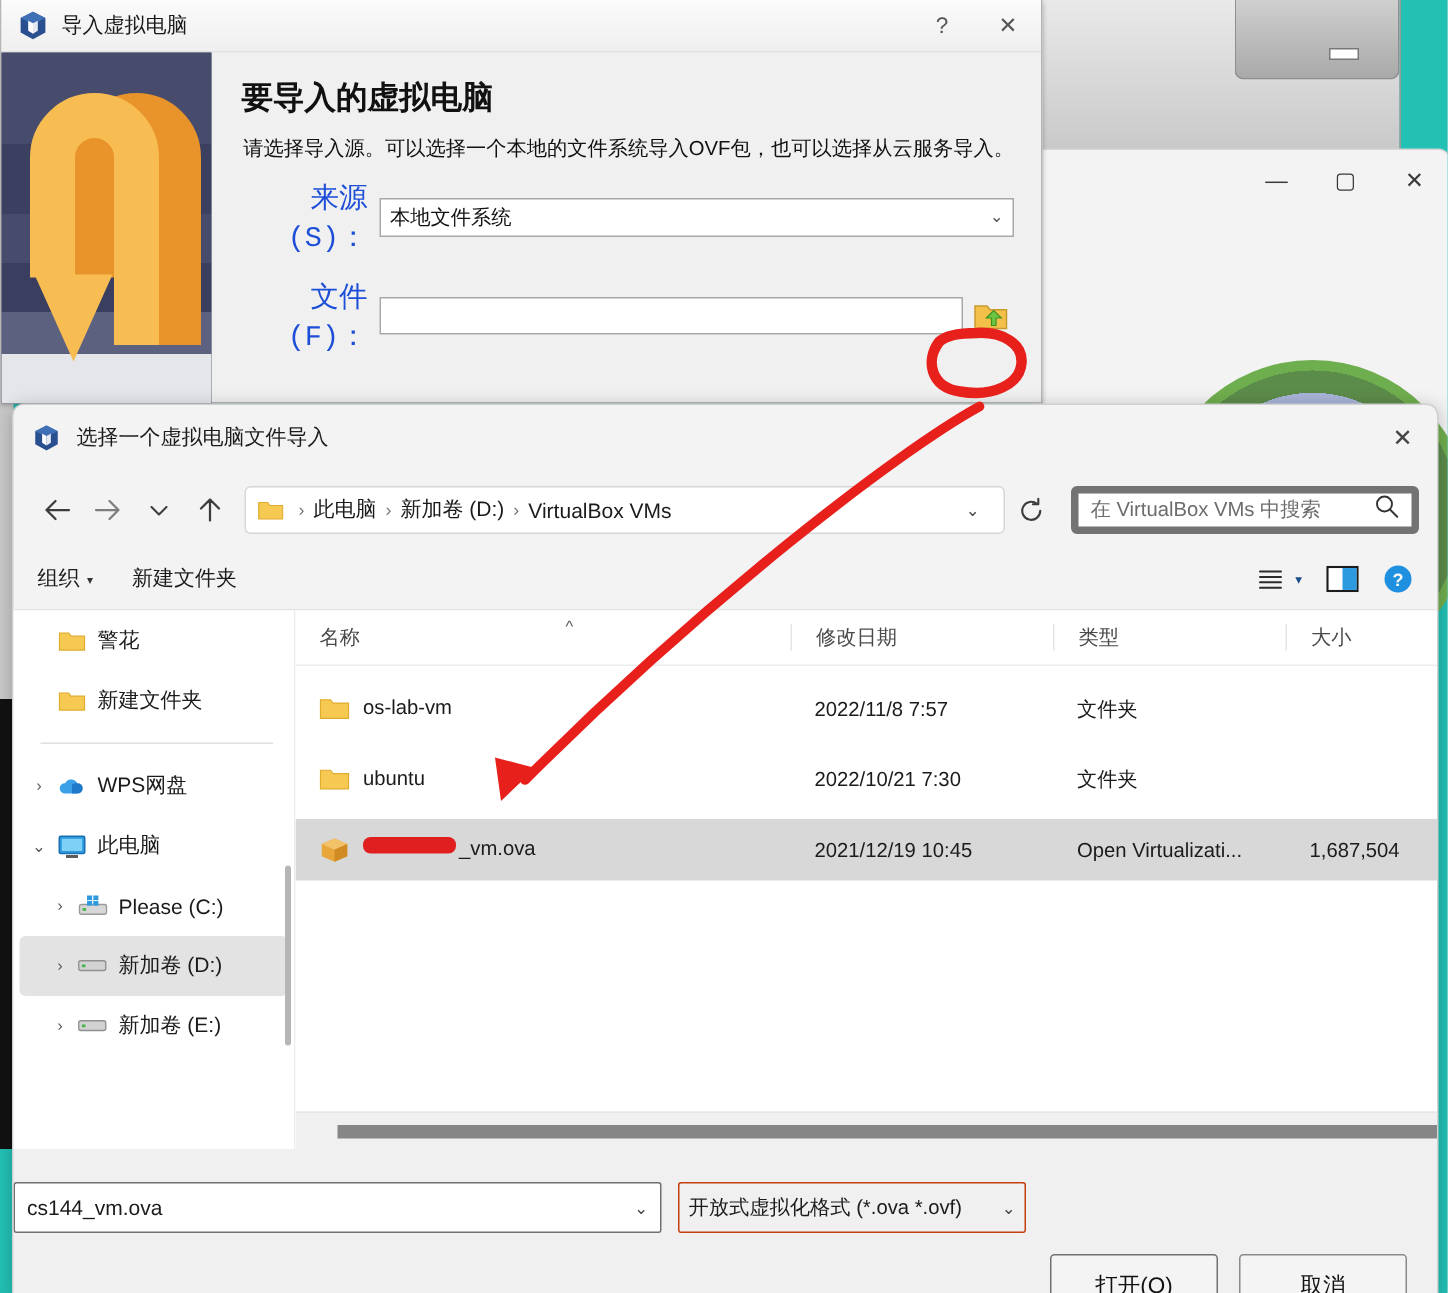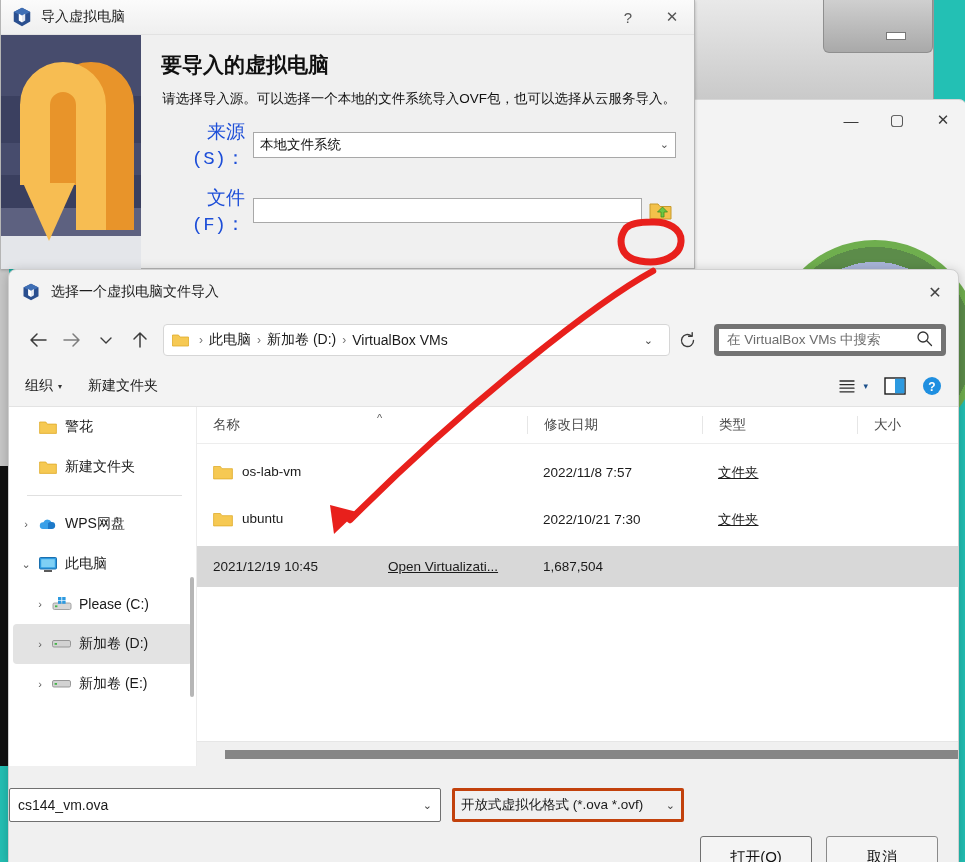--- a/index.html
+++ b/index.html
@@ -143,39 +143,39 @@
   .col.c-date{width:175px;flex:0 0 175px;}
   .col.c-type{width:155px;flex:0 0 155px;}
   .col.c-size{width:110px;flex:0 0 110px;}
   .sortcaret{position:absolute;left:180px;top:-4px;font-size:11px;color:#5a5a5a;}
   .row{display:flex;height:41px;align-items:center;}
   .row.sel{background:#d8d8d8;}
   .cell{font-size:13.5px;color:#1b1b1b;padding-left:16px;box-sizing:border-box;
     white-space:nowrap;overflow:hidden;text-overflow:ellipsis;}
   .cell.c-name{width:330px;flex:0 0 330px;display:flex;}
   .cell.c-date{width:175px;flex:0 0 175px;}
-  .cell.c-type{width:155px;flex:0 0 155px;text-decoration:underline;}
+  .cell.c-type{width:155px;flex:0 0 155px;}
   .cell.c-size{width:110px;flex:0 0 110px;}
   .fico{width:20px;height:17px;margin-right:9px;flex:0 0 auto;}
   .redact{display:inline-block;width:62px;height:11px;background:#e02020;border-radius:5px;
      margin:0 2px 0 0;vertical-align:middle;}
   .hscroll-track{position:absolute;left:0;right:0;bottom:0;height:24px;background:#f0f0f0;
      border-top:1px solid #e6e6e6;}
   .hscroll-thumb{position:absolute;left:28px;top:8px;width:861px;height:9px;background:#868686;}
   
   .pk-foot{height:150px;background:#f0f0f0;position:relative;}
   .foot-row1{display:flex;align-items:center;padding:22px 0 0 0;}
   .fn-label{font-size:14px;color:#1b1b1b;width:245px;text-align:right;padding-right:10px;box-sizing:border-box;}
   .fn-input{
     width:432px;height:34px;background:#fff;border:1px solid #707070;border-radius:2px;
     display:flex;align-items:center;padding:0 8px;box-sizing:border-box;font-size:14px;color:#1b1b1b;
   }
   .fn-input .chev{margin-left:auto;color:#444;font-size:11px;}
   .ft-input{
-    width:232px;height:34px;margin-left:11px;background:#f0f0f0;border:3px solid #c2410c;border-radius:2px;
+    width:232px;height:34px;margin-left:11px;background:#f0f0f0;border:1px solid #c2410c;border-radius:2px;
     display:flex;align-items:center;padding:0 6px;box-sizing:border-box;font-size:13.5px;color:#1b1b1b;
   }
   .ft-input .chev{margin-left:auto;color:#444;font-size:11px;}
   .foot-row2{display:flex;align-items:center;margin-top:14px;padding-left:691px;}
   .btn{
     width:110px;height:40px;border:1px solid #8a8a8a;background:#f4f4f4;border-radius:3px;
     display:flex;align-items:center;justify-content:center;font-size:15px;color:#111;
   }
   .btn.primary{border-color:#707070;background:#f4f4f4;}
   .btn + .btn{margin-left:14px;}
@@ -489,20 +489,29 @@
             <span>ubuntu</span>
           </div>
           <div class="cell c-date">2022/10/21 7:30</div>
           <div class="cell c-type">文件夹</div>
           <div class="cell c-size"></div>
         </div>
 
         <div style="height:6px"></div>
 
         <div class="row sel">
+          <div class="cell c-name">
+            <svg class="fico" viewBox="0 0 20 18">
+              <path d="M10 1 L19 5 V13.5 L10 17.5 L1 13.5 V5 Z" fill="#e8a53a"></path>
+              <path d="M10 1 L19 5 L10 9 L1 5 Z" fill="#f3c268"></path>
+              <path d="M10 9 L19 5 V13.5 L10 17.5 Z" fill="#d08c22"></path>
+            </svg>
+            <span class="redact"></span>
+            <span>_vm.ova</span>
+          </div>
           <div class="cell c-date">2021/12/19 10:45</div>
           <div class="cell c-type">Open Virtualizati...</div>
           <div class="cell c-size">1,687,504</div>
         </div>
 
         <div class="hscroll-track">
           <div class="hscroll-thumb"></div>
         </div>
       </div>
     </div>

